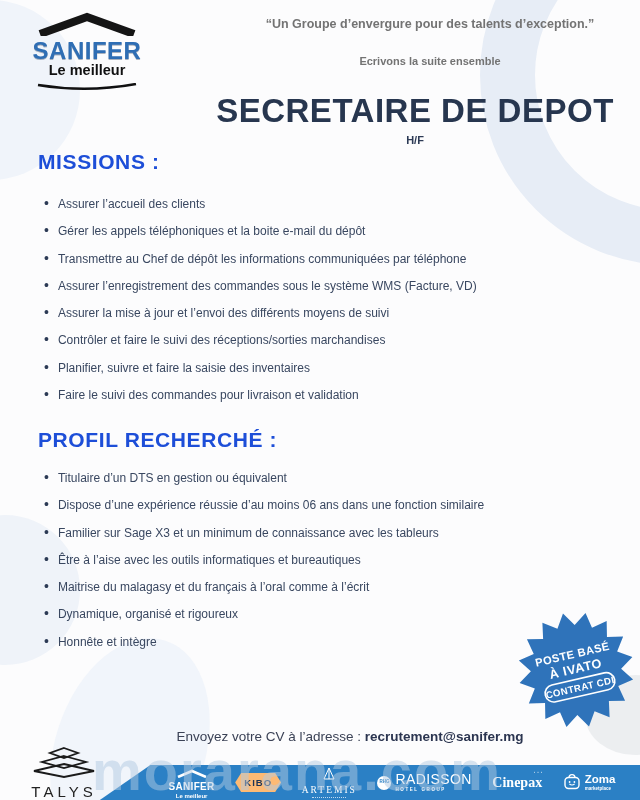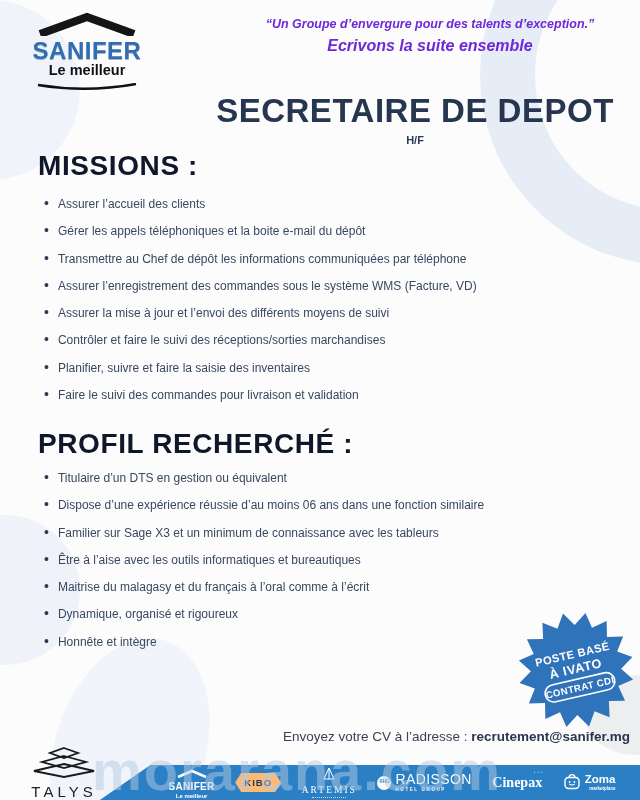--- a/index.html
+++ b/index.html
@@ -15,46 +15,46 @@
   .deco-ring-right{left:480px;top:-115px;width:380px;height:380px;background:transparent;
     border:55px solid #e7edf6;box-sizing:border-box;}
   .deco-circle-left{left:-70px;top:515px;width:150px;height:150px;background:#eff3f9;}
   .deco-swoosh-bottom{left:55px;top:635px;width:150px;height:230px;background:#f1f5fb;transform:rotate(18deg);}
   .deco-gray-badge{left:585px;top:675px;width:100px;height:80px;background:#e3e6ea;opacity:.65;}
   
   .brand{position:absolute;left:28px;top:12px;width:118px;text-align:center;}
   .brand-name{font-size:24px;font-weight:800;color:#2f6eb4;letter-spacing:.5px;line-height:22px;
     text-shadow:0 1px 0 rgba(20,40,70,.35);}
   .brand-tagline{font-size:14.5px;font-weight:700;color:#111;line-height:16px;}
-  .quote{position:absolute;left:225px;top:16px;width:410px;text-align:center;color:#6d28d9;font-style:italic;}
+  .quote{position:absolute;left:225px;top:16px;width:410px;text-align:center;color:#737373;}
   .quote-l1{font-size:12.5px;font-weight:600;line-height:17px;}
-  .quote-l2{font-size:16px;font-weight:600;line-height:17px;margin-top:4px;}
+  .quote-l2{font-size:11px;font-weight:600;line-height:17px;margin-top:20px;}
   
   .title-wrap{position:absolute;left:195px;top:84px;width:440px;text-align:center;margin-top:8px;}
   .job-title{font-size:33px;font-weight:800;color:#27364f;letter-spacing:.5px;}
   .job-sub{font-size:11px;font-weight:600;color:#2c3a55;margin-top:4px;}
   
-  .section-heading{position:absolute;left:38px;font-size:28px;font-weight:800;color:#0f172a;letter-spacing:.6px;}
+  .section-heading{position:absolute;left:38px;font-size:21px;font-weight:800;color:#1d4ed8;letter-spacing:.6px;}
   .h-missions{top:150px;}
   .h-profile{top:428px;}
   ul.bullets{position:absolute;left:44px;margin:0;padding:0;list-style:none;}
   .l-missions{top:190px;}
   .l-profile{top:464px;}
   ul.bullets li{font-size:12px;line-height:26.3px;color:#394760;white-space:nowrap;}
   ul.bullets li::before{content:"•";margin-right:9px;color:#2c3a55;font-size:14px;}
   
   .badge{position:absolute;left:510px;top:604px;width:132px;height:132px;z-index:5;}
   .badge svg{transform:rotate(-13deg);}
   .badge-star{fill:#2f73ba;}
   .badge-t1{fill:#fff;font-size:11px;font-weight:700;letter-spacing:.4px;}
   .badge-t2{fill:#fff;font-size:12.5px;font-weight:800;letter-spacing:.6px;}
   .badge-pill{fill:none;stroke:#fff;stroke-width:1.6;}
   .badge-t3{fill:#fff;font-size:9.5px;font-weight:800;letter-spacing:.4px;}
   
-  .contact{position:absolute;left:70px;top:729px;width:560px;text-align:right;font-size:13.5px;color:#3b4256;}
+  .contact{position:absolute;left:70px;top:729px;width:560px;text-align:center;font-size:13.5px;color:#3b4256;}
   .contact .email{font-weight:800;color:#2b3550;}
   
   .watermark{position:absolute;left:92px;top:738px;z-index:30;pointer-events:none;
     font-size:56px;font-weight:700;letter-spacing:2px;color:rgba(178,202,226,.5);white-space:nowrap;}
   
   .footer-bar{position:absolute;left:0;bottom:0;width:640px;height:35px;background:#2b80c5;z-index:10;
     clip-path:polygon(15.6% 100%,23.5% 0,100% 0,100% 100%);}
   .talys{position:absolute;left:22px;top:746px;width:84px;text-align:center;z-index:12;}
   .talys-name{font-size:15px;letter-spacing:4px;color:#222;margin-top:1px;}
   .partners{position:absolute;left:148px;right:4px;top:765px;height:35px;z-index:11;
@@ -209,20 +209,20 @@
     <div class="p-row">
       <span>
         <svg width="18" height="18" viewBox="0 0 18 18">
           <rect x="2" y="5.5" width="14" height="11" rx="3.5" fill="none" stroke="#ffffff" stroke-width="1.4"></rect>
           <path d="M6 6 C6 1.5 12 1.5 12 6" fill="none" stroke="#ffffff" stroke-width="1.4"></path>
           <circle cx="6.6" cy="10" r="0.9" fill="#ffffff"></circle>
           <circle cx="11.4" cy="10" r="0.9" fill="#ffffff"></circle>
           <path d="M6.4 12 Q9 14 11.6 12" fill="none" stroke="#ffffff" stroke-width="1.2"></path>
         </svg>
       </span>
-      <div class="p-col" style="align-items:flex-end;">
+      <div class="p-col" style="align-items:flex-start;">
         <div class="zoma-name">Zoma</div>
         <div class="zoma-sub">marketplace</div>
       </div>
     </div>
 
   </div>
 </div>
 
 </body></html>

